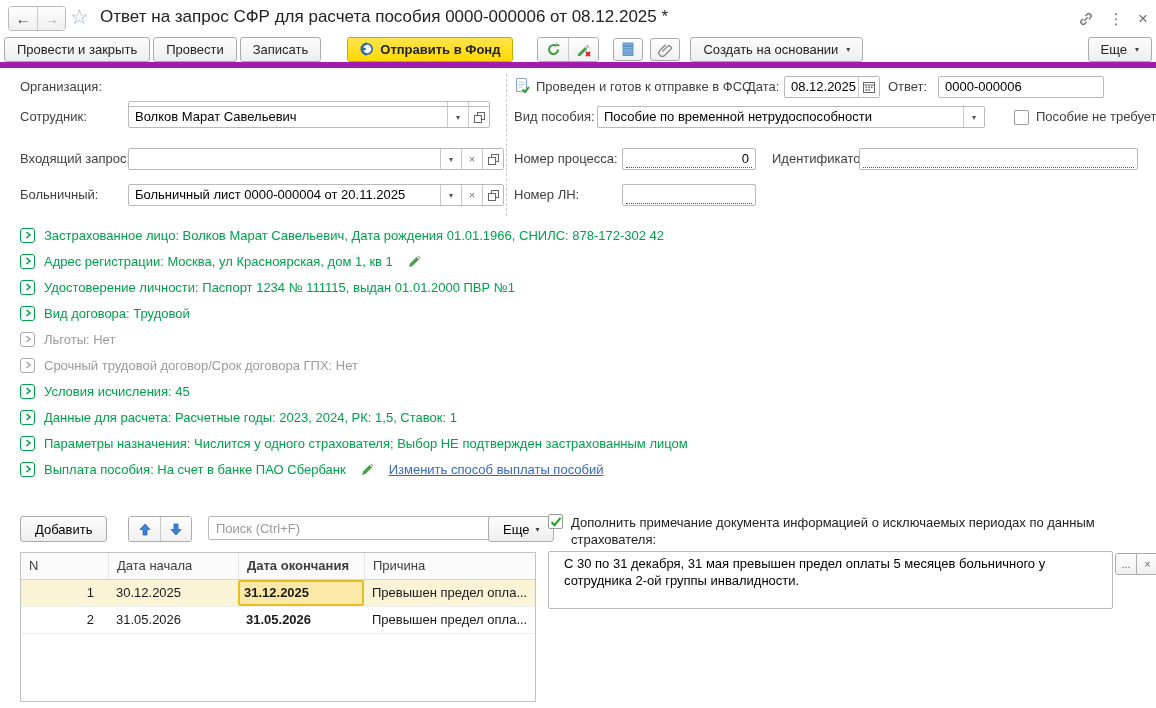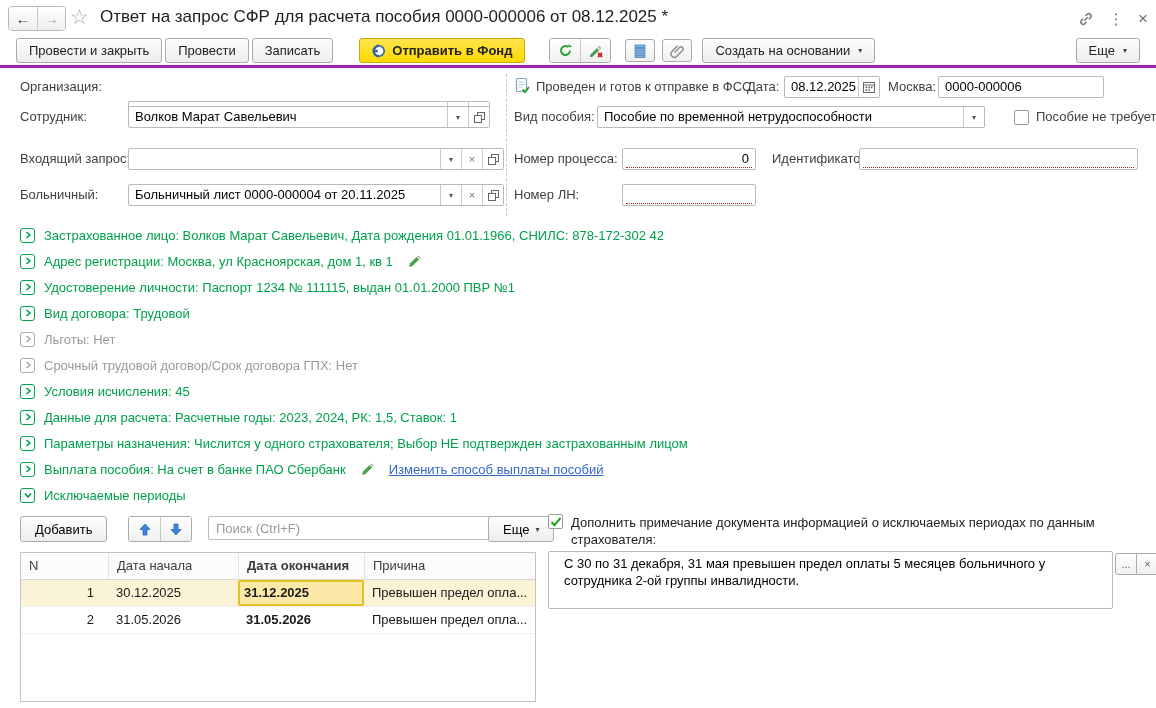--- a/index.html
+++ b/index.html
@@ -15,21 +15,21 @@
     font-size:15px; color:#3d3d3d; background:linear-gradient(#fefefe,#efefef); cursor:pointer; }
   .navbtn + .navbtn { border-left:1px solid #c9c9c9; }
   .navbtn.dis { color:#b0b0b0; }
   .star { position:absolute; left:70px; top:5px; font-size:21px; color:#9fb0c0; }
   .title { position:absolute; left:100px; top:7px; font-size:17px; color:#222; white-space:nowrap; }
   .tb-ico { position:absolute; top:9px; width:22px; height:20px; display:flex; align-items:center;
     justify-content:center; color:#6e6e6e; cursor:pointer; }
 
   
   .toolbar { position:absolute; left:0; top:36px; width:100%; height:32px; display:flex;
-    align-items:center; padding:0 16px; border-bottom:3px solid #a21caf; }
+    align-items:center; padding:0 4px; border-bottom:6px solid #a21caf; }
   .btn { height:25px; padding:3px 12px; border:1px solid #ababab; border-radius:3px;
     background:linear-gradient(#fdfdfd,#ededed); font-size:13px; color:#222; cursor:pointer;
     display:inline-flex; align-items:center; gap:6px; white-space:nowrap; }
   .btn .caret { font-size:8px; color:#444; margin-left:2px; }
   .btn-yellow { background:linear-gradient(#ffe44e,#ffd900); border-color:#c9a800; font-weight:bold; }
   .icogrp { display:flex; border:1px solid #ababab; border-radius:3px; overflow:hidden;
     background:#fdfdfd; }
   .icobtn { width:30px; height:23px; display:flex; align-items:center; justify-content:center;
     background:linear-gradient(#fefefe,#f0f0f0); cursor:pointer; }
   .icogrp .icobtn + .icobtn { border-left:1px solid #c9c9c9; }
@@ -229,21 +229,21 @@
             <g fill="#666">
               <rect x="2.5" y="5.5" width="1.6" height="1.6"></rect>
               <rect x="5.2" y="5.5" width="1.6" height="1.6"></rect>
               <rect x="7.9" y="5.5" width="1.6" height="1.6"></rect>
               <rect x="2.5" y="8.2" width="1.6" height="1.6"></rect>
               <rect x="5.2" y="8.2" width="1.6" height="1.6"></rect>
             </g>
           </svg>
         </div>
     </div>
-    <div class="lbl" style="left:888px; top:9px;">Москва:</div>
+    <div class="lbl" style="left:888px; top:9px;">Ответ:</div>
     <div class="fld" style="left:938px; top:6px; width:166px;">
       <div class="val">0000-000006</div>
     </div>
 
     <div class="lbl" style="left:20px; top:39px;">Сотрудник:</div>
     <div class="fld" style="left:128px; top:36px; width:362px;">
       <div class="val">Волков Марат Савельевич</div>
       <div class="seg">▾</div>
       <div class="seg">
           <svg width="11" height="11" viewBox="0 0 11 11">
@@ -393,28 +393,20 @@
           </svg>
         </span>
       <span class="sectext">Выплата пособия: На счет в банке ПАО Сбербанк</span>
       <span class="pencil">
           <svg width="13" height="13" viewBox="0 0 13 13">
             <path d="M1 12 l1-3.4 L8.6 2 11 4.4 4.4 11 z" fill="#4aa04a"></path>
             <path d="M9.3 1.3 l0.9-0.9 2.4 2.4 -0.9 0.9 z" fill="#9a9a9a"></path>
           </svg>
         </span>
       <span class="seclink">Изменить способ выплаты пособий</span>
-    </div>
-    <div class="secrow">
-      <span class="secbox">
-          <svg width="8" height="8" viewBox="0 0 8 8">
-            <path d="M1 2.5 L4 6 7 2.5" fill="none" stroke="#00a14b" stroke-width="1.6"></path>
-          </svg>
-        </span>
-      <span class="sectext">Исключаемые периоды</span>
     </div>
   </div>
 
   <div class="bottom">
     <button class="b-btn" style="left:20px; top:6px;">Добавить</button>
     <div class="updown">
       <div class="udbtn">
           <svg width="12" height="13" viewBox="0 0 12 13">
             <path d="M6 1 L11 6.5 H8 V12 H4 V6.5 H1 z" fill="#3d82d8" stroke="#2a65b0" stroke-width="0.8"></path>
           </svg>

